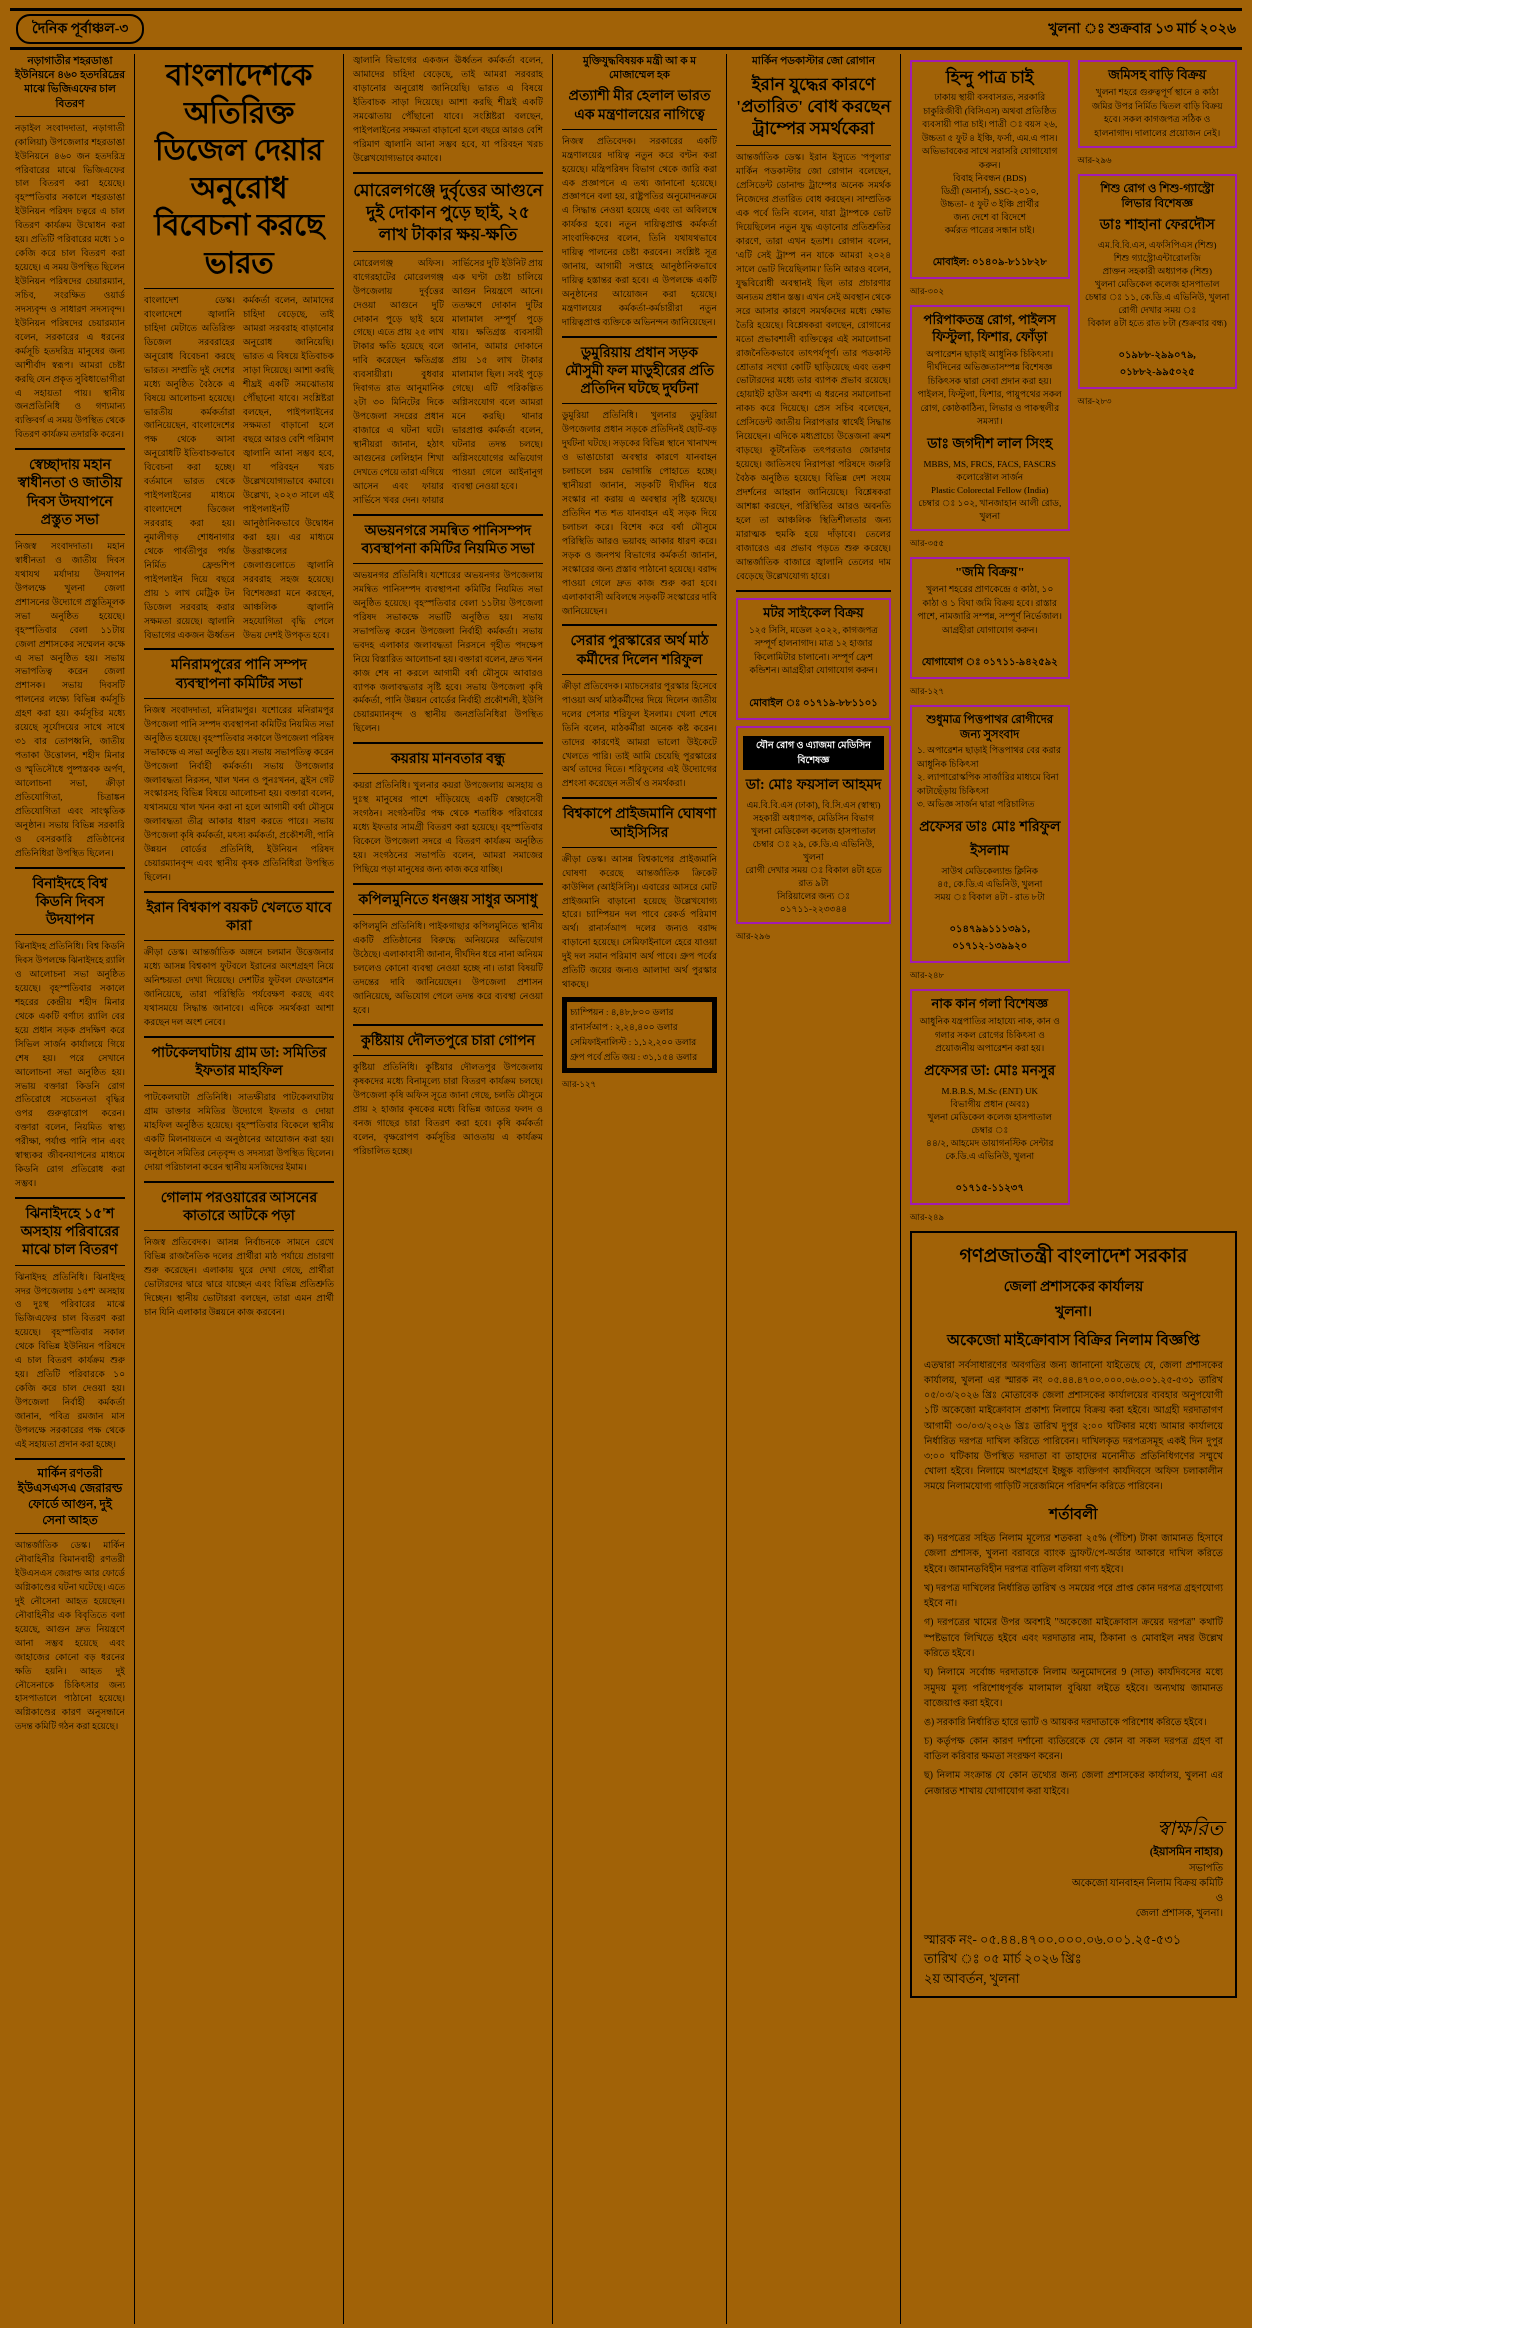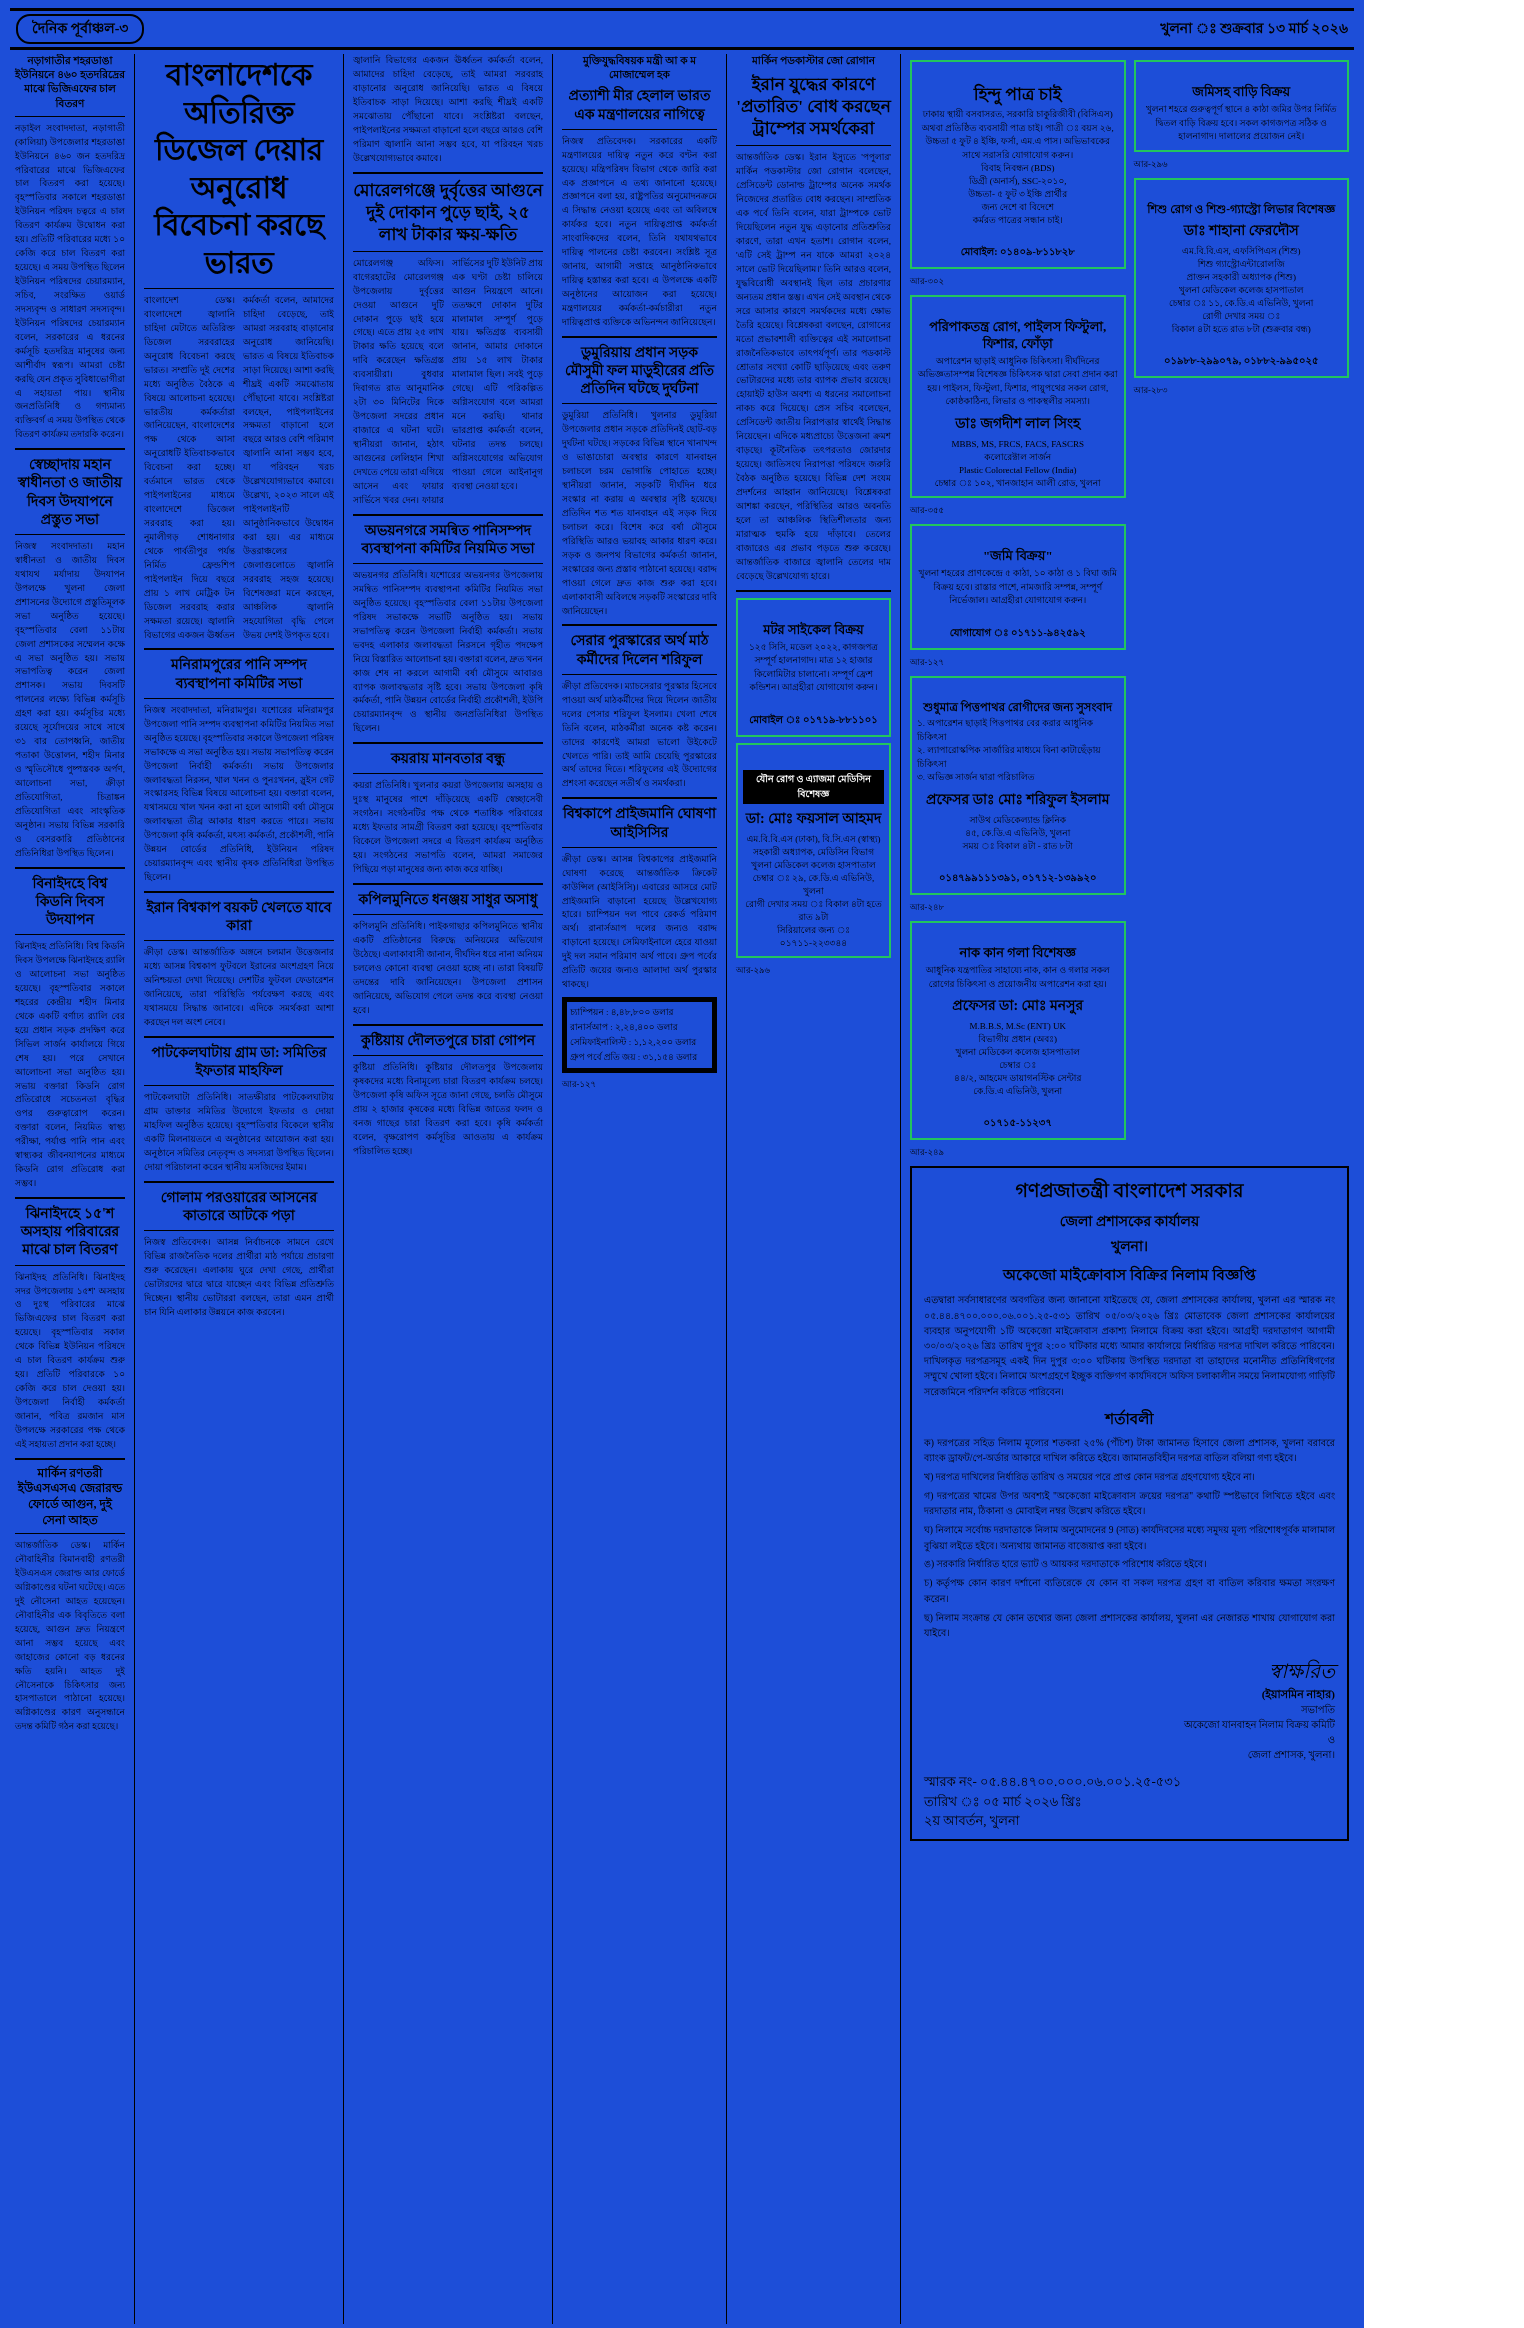--- a/index.html
+++ b/index.html
@@ -8,24 +8,24 @@
     background: #ffffff;
   }
   body {
     width: 1524px;
     height: 2328px;
     font-family: "Liberation Serif", serif;
     color: #000;
     overflow: hidden;
   }
   .page {
-    width: 1364px;
+    width: 1252px;
     height: 2328px;
     padding: 8px 10px;
-    background: #1d4ed8;
+    background: #a16207;
     position: relative;
   }
   
   .masthead {
     border-top: 3px solid #000;
     border-bottom: 3px solid #000;
     padding: 3px 6px;
     display: flex;
     align-items: center;
     justify-content: space-between;
@@ -102,23 +102,23 @@
   }
   .body.two { column-count: 2; column-gap: 8px; }
   .ref {
     font-size: 8.5px;
     text-align: left;
     margin-top: 3px;
   }
 
   
   .ad {
-    border: 2px solid #22c55e;
+    border: 2px solid #a21caf;
     margin: 6px 0;
-    padding: 22px 5px 6px 5px;
+    padding: 5px 5px 6px 5px;
     text-align: center;
   }
   .ad-title {
     font-size: 17px;
     font-weight: bold;
     line-height: 1.25;
     margin-bottom: 3px;
   }
   .ad-title.sm { font-size: 13px; }
   .ad-title.xs { font-size: 11.5px; }

